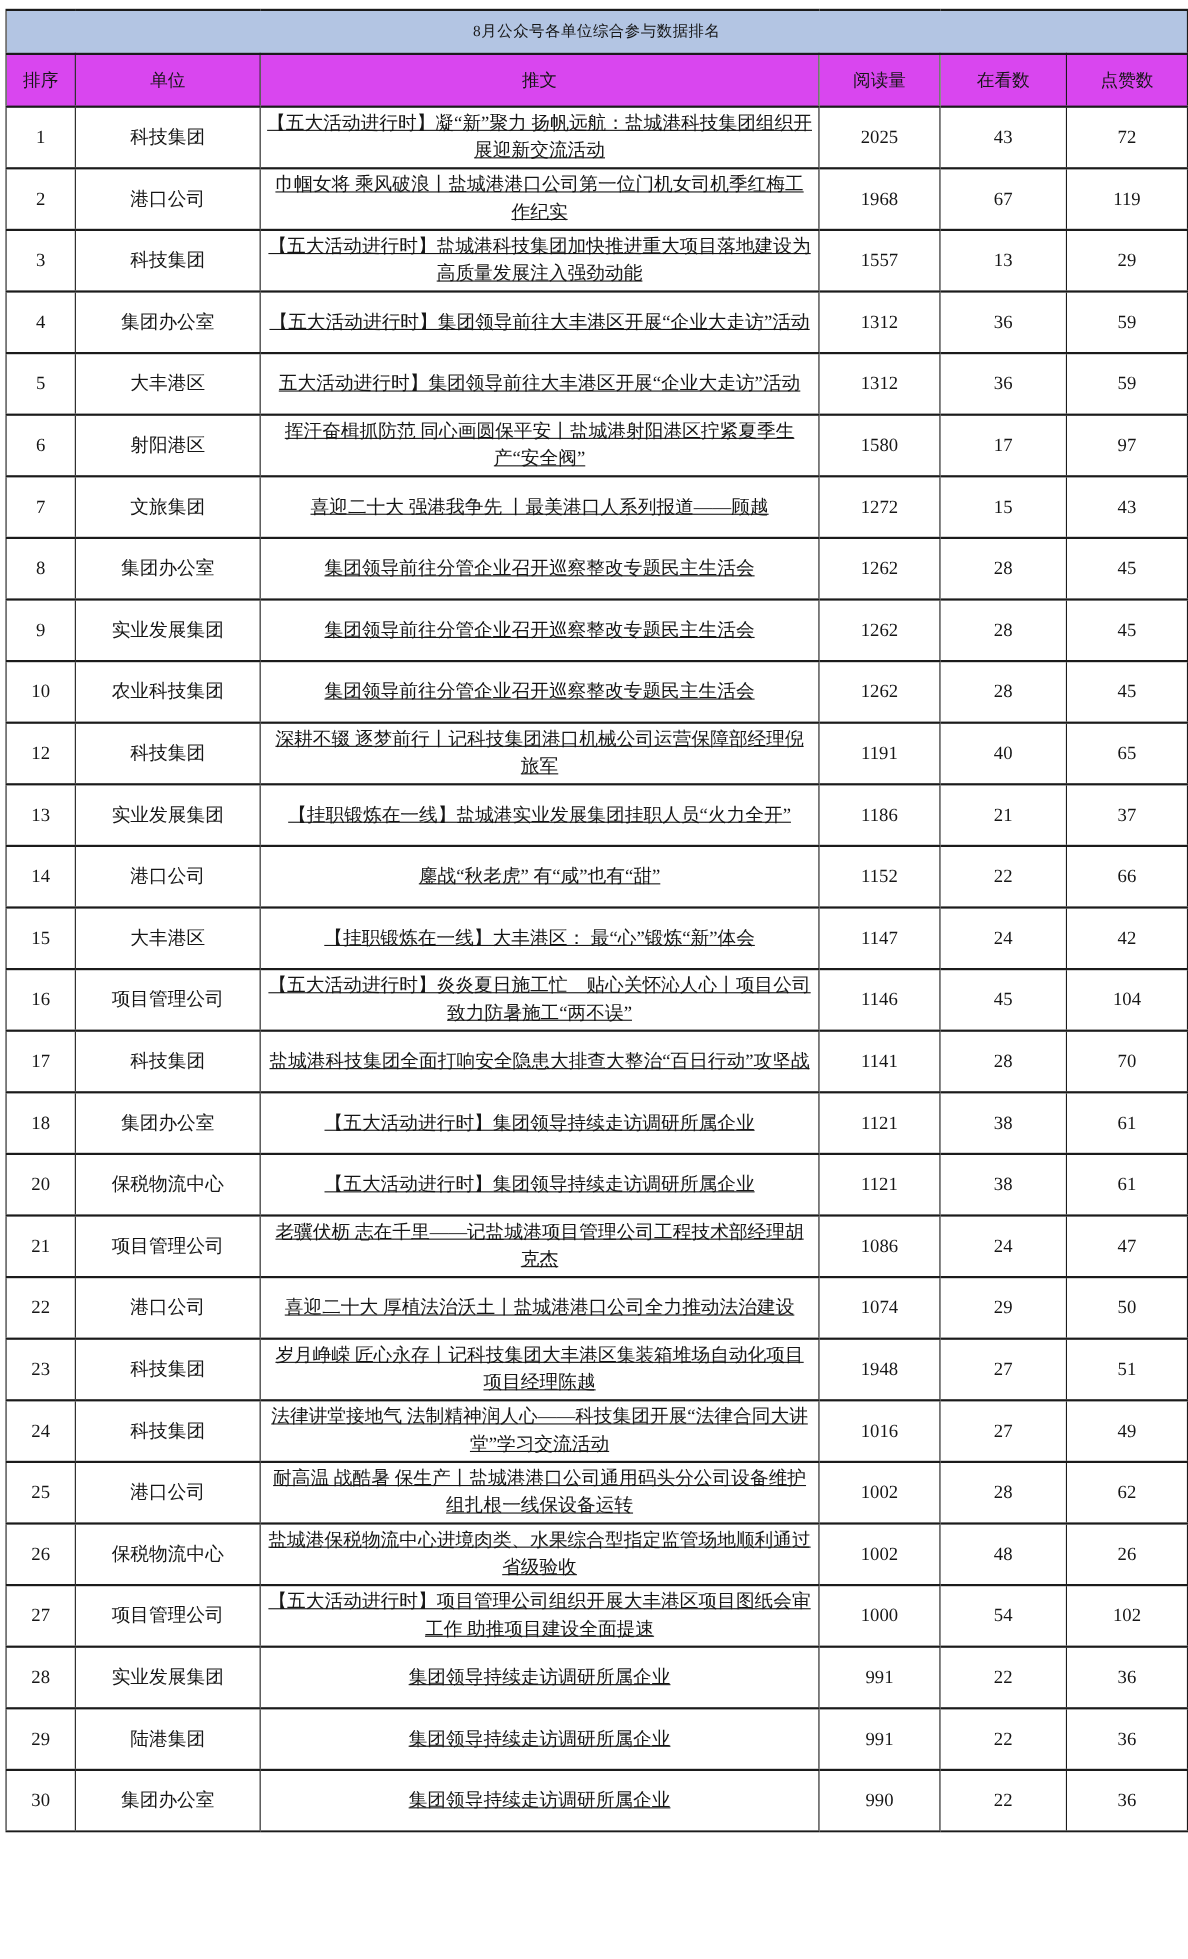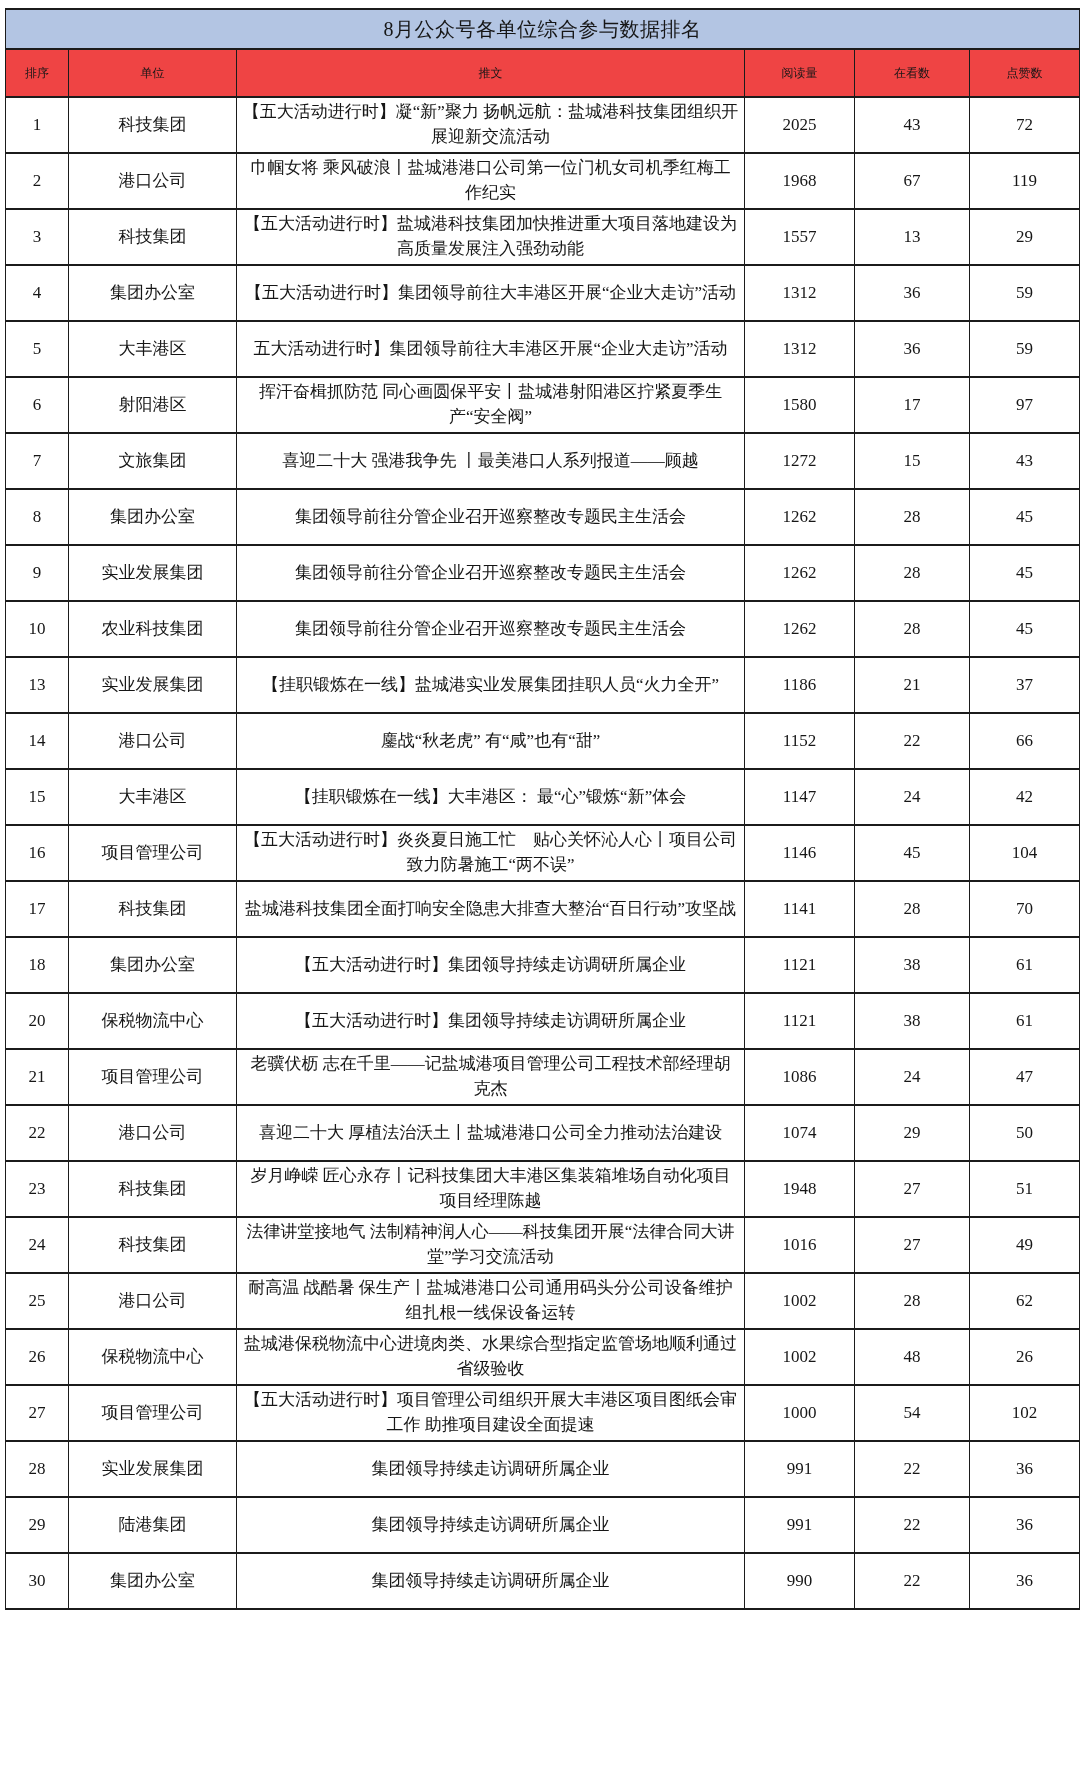--- a/index.html
+++ b/index.html
@@ -27,36 +27,37 @@
     text-align: center;
     vertical-align: middle;
     font-weight: normal;
     padding: 2px 5px;
     box-sizing: border-box;
     overflow: hidden;
   }
   tr.title-row th {
     background: #b3c5e3;
     height: 40px;
-    font-size: 20px;
+    font-size: 14px;
     letter-spacing: 0.5px;
   }
   tr.header-row th {
-    background: #ef4444;
+    background: #d946ef;
     height: 48px;
-    font-size: 12px;
+    font-size: 16px;
   }
   tbody td {
     height: 56px;
     font-size: 17px;
     line-height: 1.45;
     background: #ffffff;
   }
   td.post-col {
     padding: 2px 8px;
+    text-decoration: underline;
   }
 </style>
 </head>
 <body>
 
 <div class="page">
   <table class="rank-table">
     <colgroup>
       <col style="width:63px">
       <col style="width:168px">
@@ -153,20 +154,28 @@
         </tr>
         <tr>
           <td>10</td>
           <td>农业科技集团</td>
           <td class="post-col">集团领导前往分管企业召开巡察整改专题民主生活会</td>
           <td>1262</td>
           <td>28</td>
           <td>45</td>
         </tr>
         <tr>
+          <td>12</td>
+          <td>科技集团</td>
+          <td class="post-col">深耕不辍 逐梦前行丨记科技集团港口机械公司运营保障部经理倪旅军</td>
+          <td>1191</td>
+          <td>40</td>
+          <td>65</td>
+        </tr>
+        <tr>
           <td>13</td>
           <td>实业发展集团</td>
           <td class="post-col">【挂职锻炼在一线】盐城港实业发展集团挂职人员“火力全开”</td>
           <td>1186</td>
           <td>21</td>
           <td>37</td>
         </tr>
         <tr>
           <td>14</td>
           <td>港口公司</td>

